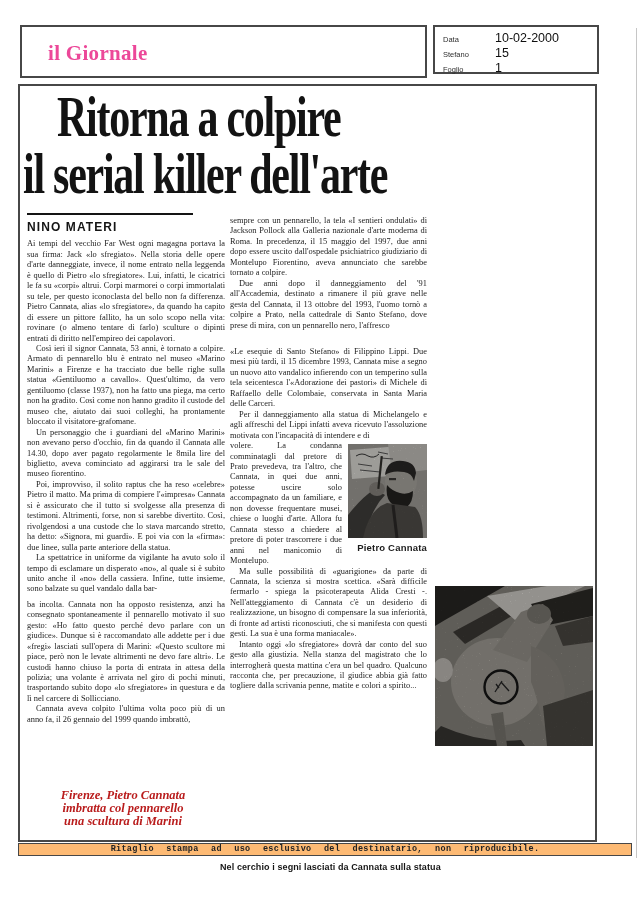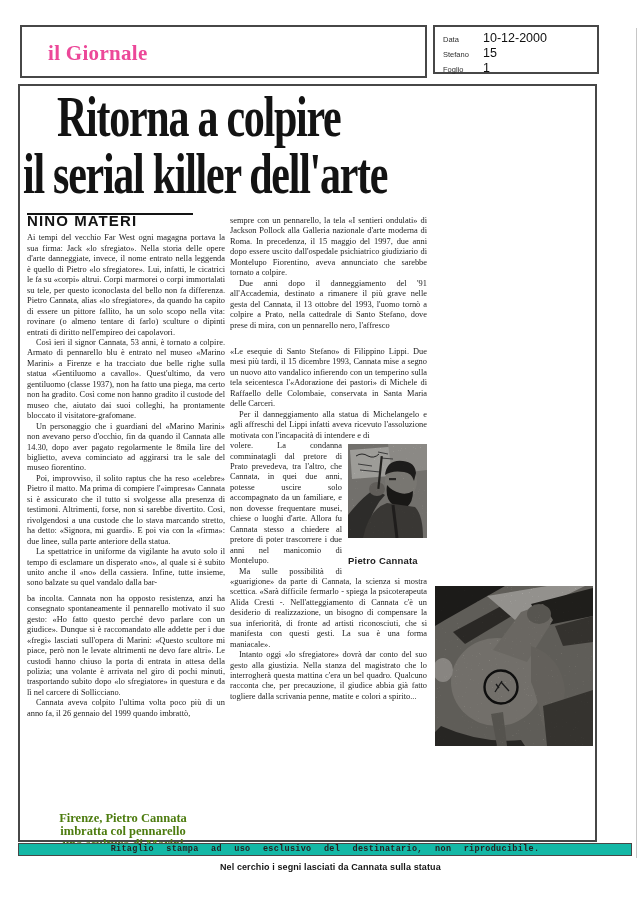--- a/index.html
+++ b/index.html
@@ -13,21 +13,21 @@
   }
   .box { position:absolute; border:2px solid #474747; background:#fff; }
 
   
   #giornale-box { left:20px; top:25px; width:407px; height:53px; }
   #giornale-title {
     position:absolute; left:26px; top:14px;
     font-size:21px; font-weight:bold; letter-spacing:0.3px; color:#ec4899;
   }
   #data-box { left:433px; top:25px; width:166px; height:49px; padding:4px 0 0 8px; }
-  .meta-row { display:flex; margin-bottom:1px; }
+  .meta-row { display:flex; margin-bottom:1px;gap:12px; }
   .meta-label {
     width:40px; font-family:"Liberation Sans", sans-serif;
     font-size:7.5px; color:#2e2e2e; padding-top:3.5px;
   }
   .meta-value { font-family:"Liberation Sans", sans-serif; font-size:12.5px; color:#0f0f0f; }
 
   
   #main-box { left:18px; top:84px; width:579px; height:758px; }
 
   .hl {
@@ -40,73 +40,73 @@
 
   .col {
     position:absolute; width:198px;
     font-size:8.4px; line-height:10.45px; text-align:justify; color:#1c1c1c;
   }
   #col1 { left:7px;  top:127px; }
   #col2 { left:210px; top:130px; width:197px; }
 
   #byline {
     border-top:2px solid #141414; width:166px;
-    padding-top:1px; margin-bottom:7px;
+    padding-top:7px; margin-bottom:7px;
     font-family:"Liberation Sans", sans-serif; font-weight:bold;
-    font-size:15px; letter-spacing:1.1px; color:#141414; text-align:left;
+    font-size:12px; letter-spacing:1.1px; color:#141414; text-align:left;
   }
   .p { margin:0; }
   .ind { text-indent:9px; }
   .gap5 { margin-top:5px; }
   .gap10 { margin-top:16px; }
 
   
   #cannata-fig { float:right; width:79px; margin:3px 0 2px 6px; }
   #cannata-fig svg { display:block; width:79px; height:94px; }
   #cannata-caption {
     font-family:"Liberation Sans", sans-serif; font-weight:bold;
-    font-size:9.5px; letter-spacing:0.2px; margin-top:18px; text-align:left; text-indent:0;
+    font-size:9.5px; letter-spacing:0.2px; margin-top:5px; text-align:right; text-indent:0;
   }
 
   
   #statue-photo { position:absolute; left:415px; top:500px; width:158px; height:160px; }
   #statue-photo svg { display:block; width:158px; height:160px; }
 
   #col1-caption {
     position:absolute; left:22px; top:703px; width:162px; text-align:center;
-    font-weight:bold; font-size:12.5px; line-height:12.8px; color:#4d7c0f;margin-top:23px;
+    font-style:italic; font-weight:bold; font-size:12.5px; line-height:12.8px; color:#b91c1c;
   }
   #bottom-caption {
     position:absolute; left:200px; top:776px;
     font-family:"Liberation Sans", sans-serif; font-weight:bold;
     font-size:9px; letter-spacing:0.1px; color:#161616;
   }
 
   
   #footer-box {
     position:absolute; left:18px; top:843px; width:614px; height:13px;
-    border:1px solid #474747; background:#14b8a6; text-align:center;
+    border:1px solid #474747; background:#fdba74; text-align:center;
   }
   #footer-text {
     font-family:"Liberation Mono", monospace; font-weight:bold;
     font-size:8.5px; line-height:10.5px; word-spacing:7px; letter-spacing:0.3px; color:#242424;
   }
   #scan-edge { position:absolute; left:636px; top:28px; width:1px; height:830px; background:#c6c6c6; }
 </style>
 </head>
 <body>
 
 <div class="box" id="giornale-box">
   <div id="giornale-title">il Giornale</div>
 </div>
 
 <div class="box" id="data-box">
   <div class="meta-row">
     <span class="meta-label">Data</span>
-    <span class="meta-value">10-12-2000</span>
+    <span class="meta-value">10-02-2000</span>
   </div>
   <div class="meta-row">
     <span class="meta-label">Stefano</span>
     <span class="meta-value">15</span>
   </div>
   <div class="meta-row">
     <span class="meta-label">Foglio</span>
     <span class="meta-value">1</span>
   </div>
 </div>

